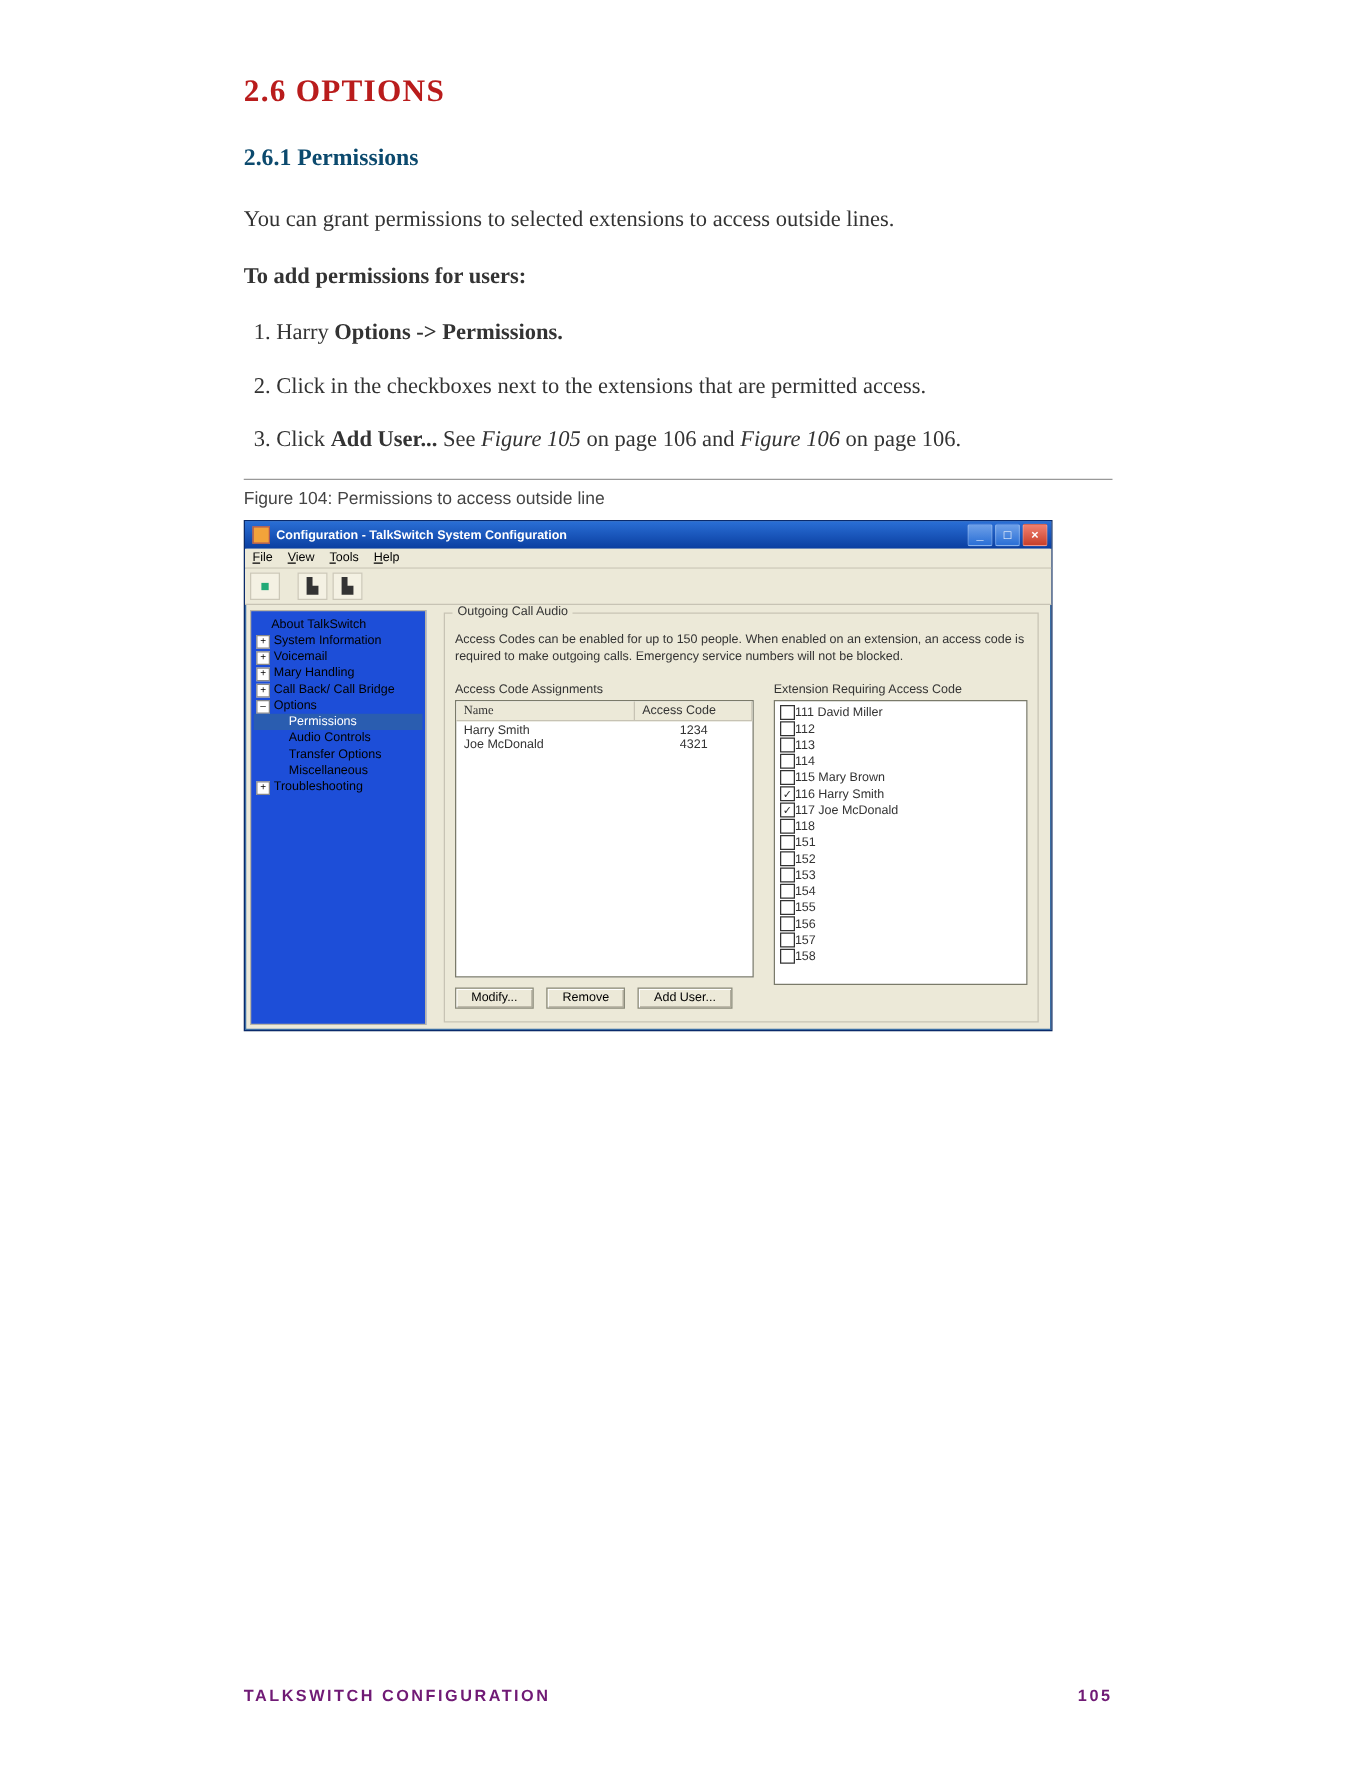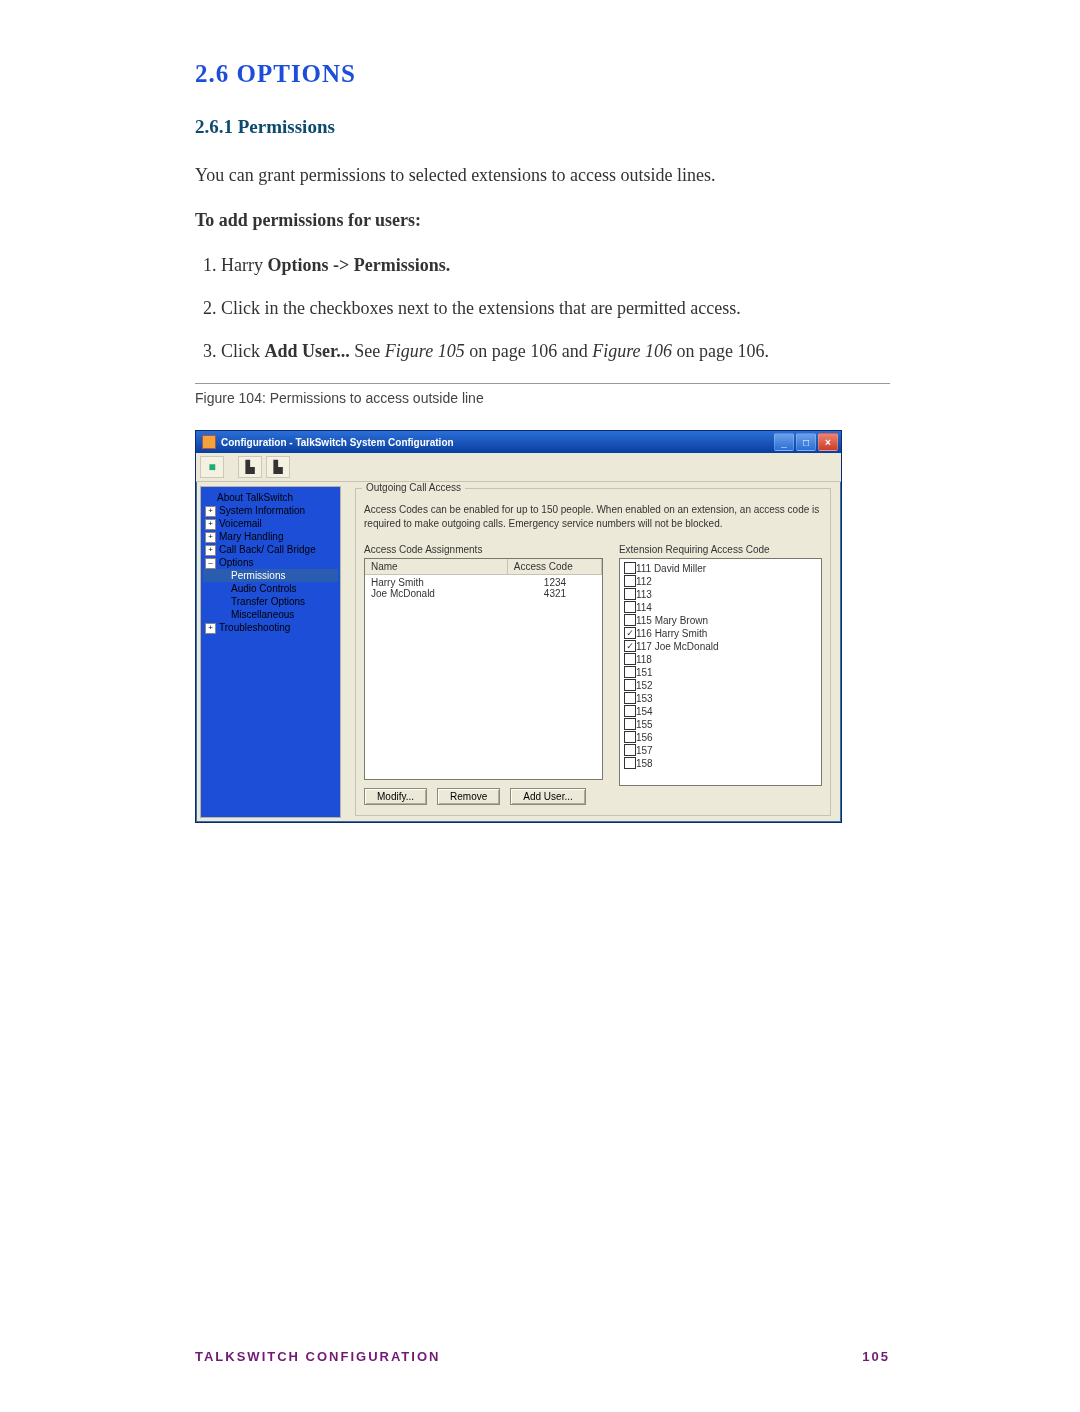--- a/index.html
+++ b/index.html
@@ -9,21 +9,21 @@
     font-family: Georgia, 'Times New Roman', serif;
     color: #333;
     width: 1080px;
     height: 1412px;
     position: relative;
   }
   .page {
     padding: 60px 190px 0 195px;
   }
   .h-section {
-    color: #1d4ed8;
+    color: #b91c1c;
     font-weight: bold;
     font-size: 25px;
     letter-spacing: 1px;
     margin-bottom: 28px;
   }
   .h-sub {
     color: #0c4a6e;
     font-weight: bold;
     font-size: 19px;
     margin-bottom: 24px;
@@ -44,21 +44,21 @@
   ol.steps li { margin-bottom: 16px; }
   .fig-divider {
     border: none;
     border-top: 1px solid #999;
     margin: 18px 0 6px 0;
   }
   .fig-caption {
     font-family: Verdana, Arial, sans-serif;
     font-size: 14px;
     color: #444;
-    margin-bottom: 24px;
+    margin-bottom: 10px;
   }
 
   
   .win {
     width: 645px;
     border: 1px solid #0a2a6b;
     font-family: Tahoma, Arial, sans-serif;
     font-size: 10px;
     background: #ece9d8;
     box-shadow: 0 0 0 1px #3a6ea5 inset;
@@ -135,21 +135,21 @@
   .two-col { display:flex; gap:16px; }
   .col { flex:1; }
   .col-label { margin-bottom:3px; }
   .listbox {
     background:#fff; border:1px solid #7a7a6a; height:220px; overflow:hidden;
   }
   .listhead {
     display:flex; background:#ece9d8; border-bottom:1px solid #c7c3b4; font-size:10px;
   }
   .listhead div { padding:2px 6px; border-right:1px solid #c7c3b4;}
-  .lh-name { flex: 1.6; }
+  .lh-name { flex: 1.6; font-family: Liberation Serif, serif; }
   .lh-code { flex: 1; }
   .listrows { padding:2px 0;}
   .listrow { display:flex; font-size:10px;}
   .listrow .c1 { flex:1.6; padding:0 6px;}
   .listrow .c2 { flex:1; padding:0 6px; text-align:center;}
 
   .extlist {
     background:#fff; border:1px solid #7a7a6a; height:220px; padding:3px 4px; overflow:hidden;
   }
   .ext-item { display:flex; align-items:flex-end; gap:0; font-size:10px; padding:0 0 1px 0;}
@@ -207,20 +207,26 @@
     <div class="titlebar">
       <div class="left">
         <span class="title-icon"></span>
         <span>Configuration - TalkSwitch System Configuration</span>
       </div>
       <div class="win-ctrls">
         <span class="btn-min">_</span>
         <span class="btn-max">□</span>
         <span class="btn-close">×</span>
       </div>
+    </div>
+    <div class="menubar">
+      <span><u>F</u><span>ile</span></span>
+      <span><u>V</u>iew</span>
+      <span><u>T</u>ools</span>
+      <span><u>H</u>elp</span>
     </div>
     <div class="toolbar">
       <span class="tbtn green">■</span>
       <span class="tbtn sep"></span>
       <span class="tbtn">▙</span>
       <span class="tbtn">▙</span>
     </div>
     <div class="body-area">
       <div class="tree">
         <div class="item l1">About TalkSwitch</div>
@@ -231,21 +237,21 @@
         <div class="item l0"><span class="expander">–</span><span style="margin-left:12px;">Options</span></div>
         <div class="item l2 selected">Permissions</div>
         <div class="item l2">Audio Controls</div>
         <div class="item l2">Transfer Options</div>
         <div class="item l2">Miscellaneous</div>
         <div class="item l0"><span class="expander">+</span><span style="margin-left:12px;">Troubleshooting</span></div>
       </div>
 
       <div class="panel">
         <div class="groupbox">
-          <div class="legend">Outgoing Call Access</div>
+          <div class="legend">Outgoing Call Audio</div>
           <div class="desc-text">Access Codes can be enabled for up to 150 people. When enabled on an extension, an access code is required to make outgoing calls. Emergency service numbers will not be blocked.</div>
           <div class="two-col">
             <div class="col">
               <div class="col-label">Access Code Assignments</div>
               <div class="listbox">
                 <div class="listhead">
                   <div class="lh-name">Name</div>
                   <div class="lh-code">Access Code</div>
                 </div>
                 <div class="listrows" id="assign-rows">

